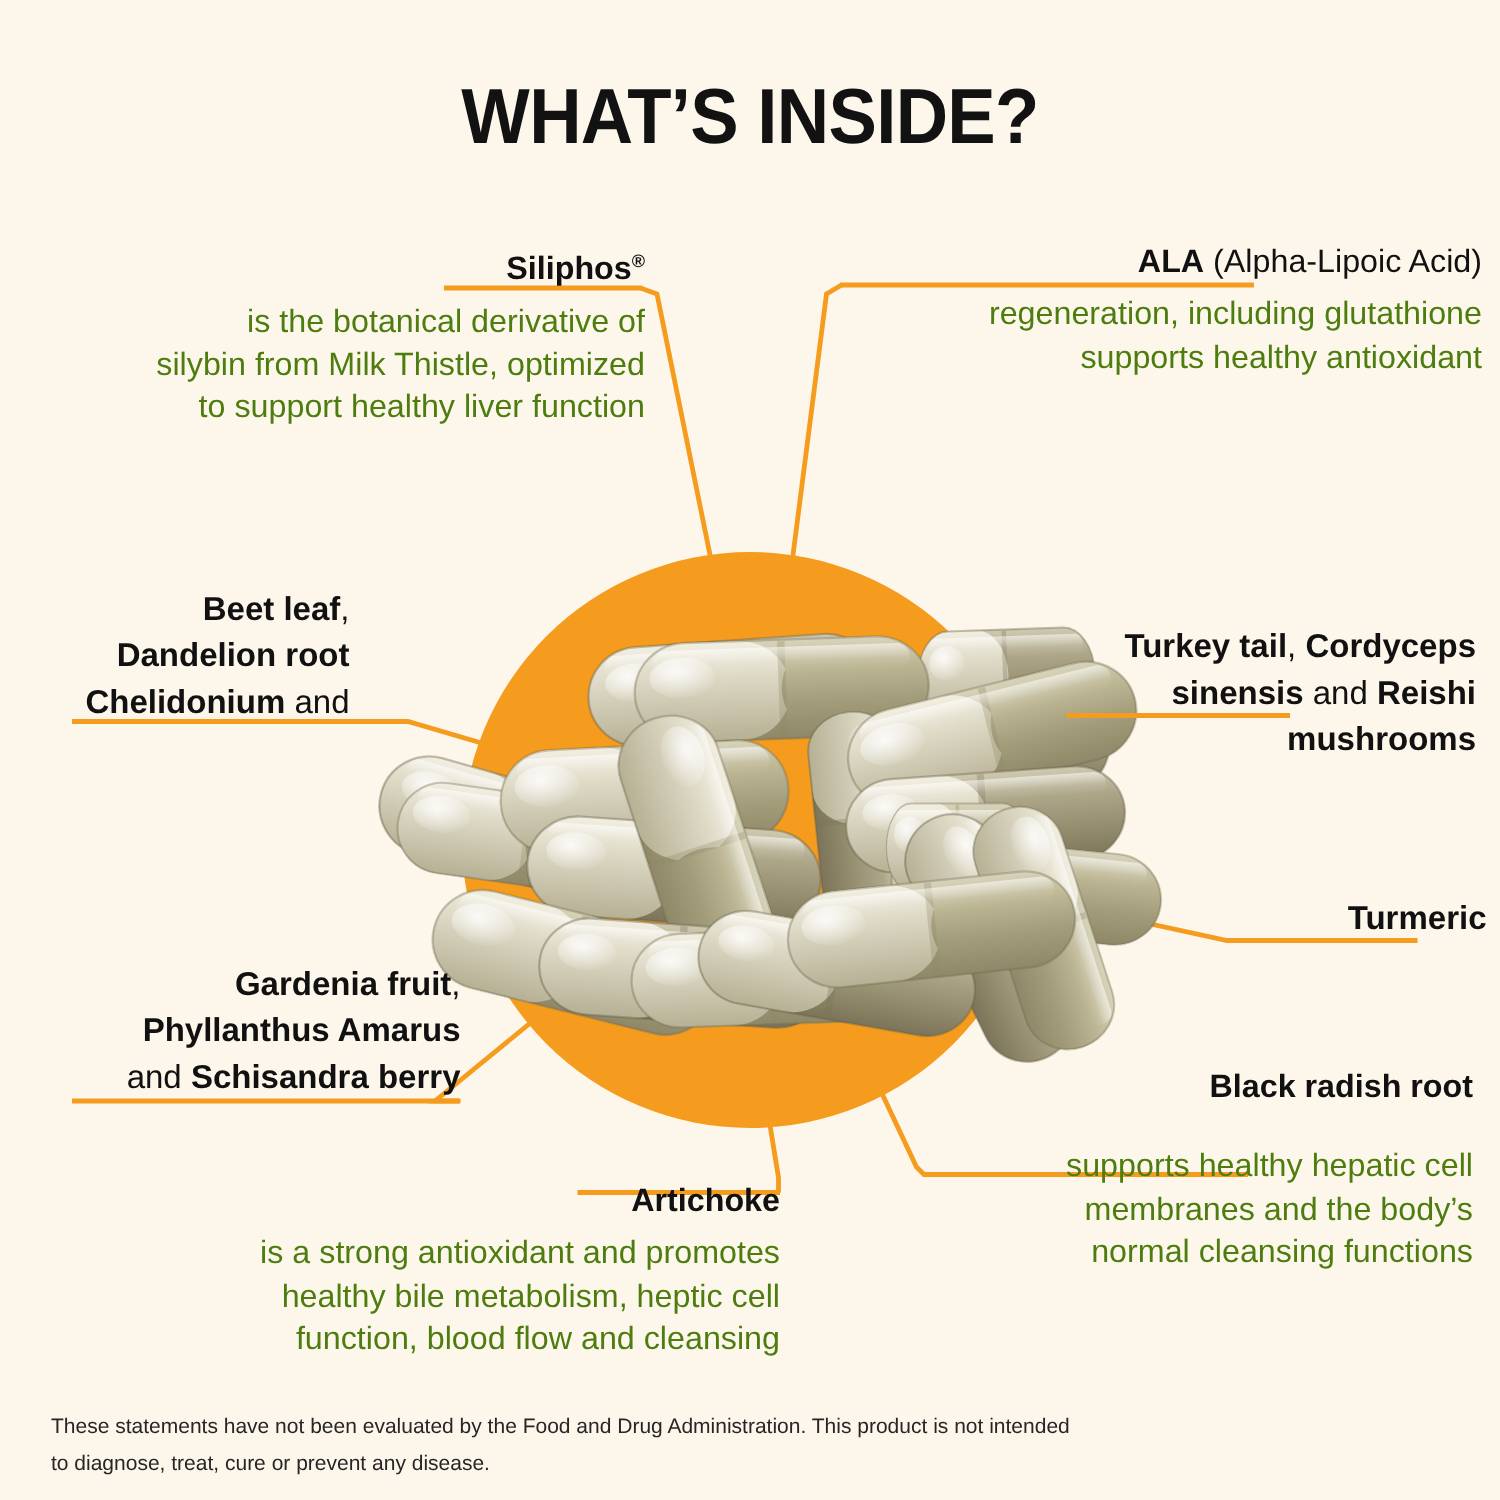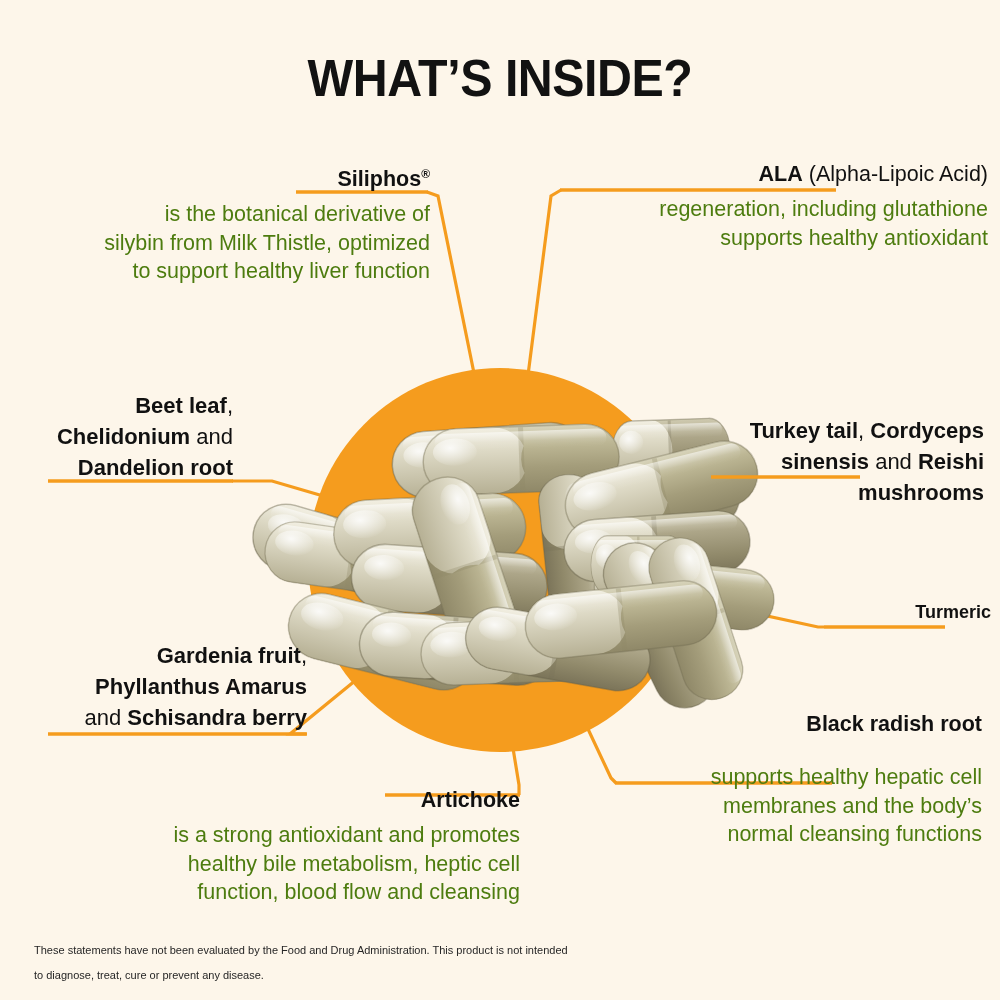--- a/index.html
+++ b/index.html
@@ -36,21 +36,21 @@
   .callout.la{ text-align:right; }
   .nowrapline{ white-space:nowrap; display:block; }
 
   
   .namestack .line{ white-space:nowrap; display:block; font-weight:700; font-size:22px; line-height:31px; }
   .namestack .line .lt{ font-weight:400; }
 
   
   .disclaimer{
     position:absolute; left:34px; top:938px; width:930px;
-    font-size:11px; line-height:25px; font-weight:400; color:#262626;
+    font-size:14px; line-height:25px; font-weight:400; color:#262626;
   }
   .disclaimer span{ display:block; }
 </style>
 </head>
 <body>
 
 <div id="stage">
 
   <div class="title">WHAT’S INSIDE?</div>
 
@@ -234,25 +234,25 @@
       <span class="nowrapline">regeneration, including glutathione</span>
       <span class="nowrapline">supports healthy antioxidant</span>
     </div>
   </div>
 
   <div class="callout ra namestack" style="left:20px; top:390px; width:213px;">
     <span class="line">
       <span>Beet leaf</span><span class="lt">,</span>
     </span>
     <span class="line">
+      <span>Dandelion root</span>
+    </span>
+    <span class="line">
       <span>Chelidonium</span><span class="lt"> and</span>
     </span>
-    <span class="line">
-      <span>Dandelion root</span>
-    </span>
   </div>
 
   <div class="callout la namestack" style="left:714px; top:374px; width:270px;margin-top:41px;">
     <span class="line">
       <span>Turkey tail</span><span class="lt">, </span><span>Cordyceps</span>
     </span>
     <span class="line">
       <span>sinensis</span><span class="lt"> and </span><span>Reishi</span>
     </span>
     <span class="line">
@@ -266,21 +266,21 @@
     </span>
     <span class="line">
       <span>Phyllanthus Amarus</span>
     </span>
     <span class="line">
       <span class="lt">and </span><span>Schisandra berry</span>
     </span>
   </div>
 
   <div class="callout la" style="left:831px; top:598px; width:160px;">
-    <div class="head" style="font-size:18px;">Turmeric</div>
+    <div class="head" style="font-size:22px;">Turmeric</div>
   </div>
 
   <div class="callout ra" style="left:60px; top:786px; width:460px;">
     <div class="head">Artichoke</div>
     <div class="body" style="margin-top:7px;">
       <span class="nowrapline">is a strong antioxidant and promotes</span>
       <span class="nowrapline">healthy bile metabolism, heptic cell</span>
       <span class="nowrapline">function, blood flow and cleansing</span>
     </div>
   </div>

